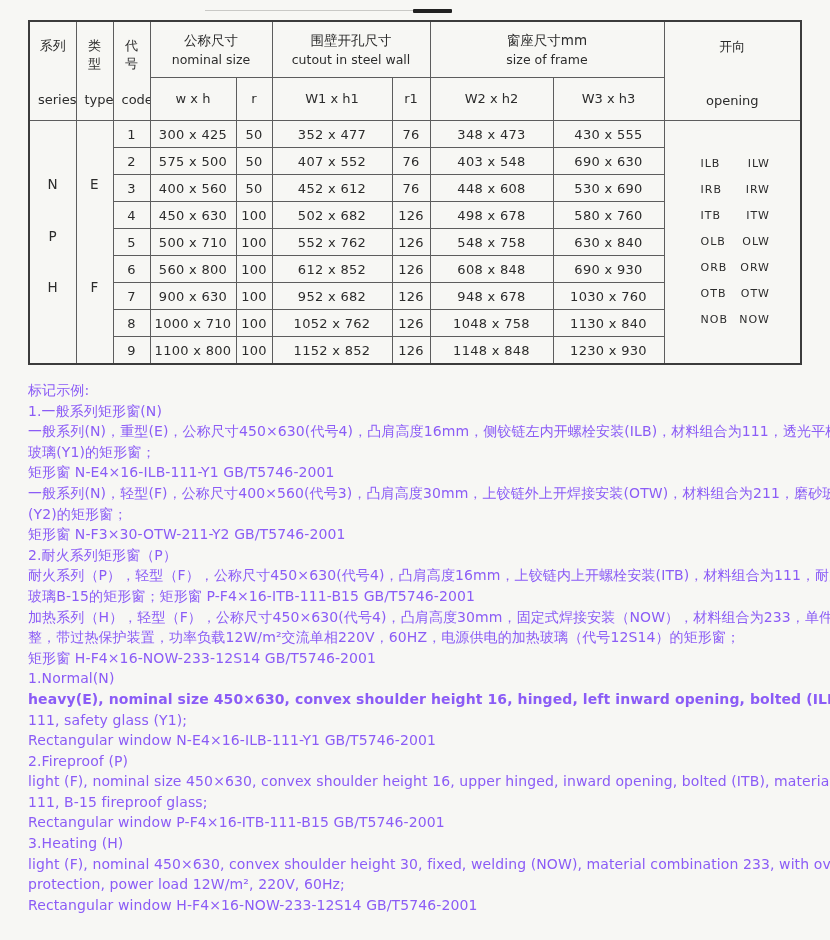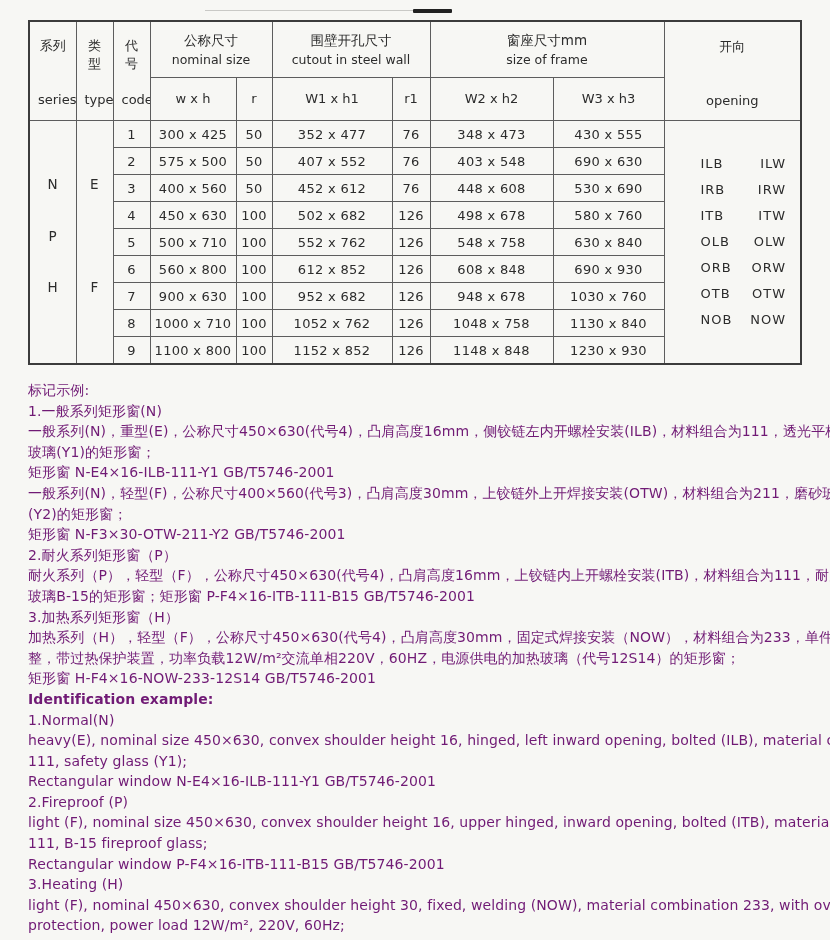--- a/index.html
+++ b/index.html
@@ -32,27 +32,27 @@
 
   td.vhdr{height:94px;}
   td.vhdr .stack{display:flex;flex-direction:column;justify-content:space-between;height:70px;padding:12px 8px 10px;}
   td.vhdr .stack span{display:block;}
 
   td.merged{position:relative;}
   td.merged span{position:absolute;left:0;width:100%;text-align:center;line-height:16px;font-size:13.5px;}
   .pos-a{top:55px;} .pos-b{top:107px;} .pos-c{top:158px;}
 
   td.opening-cell{vertical-align:middle;}
-  .op-line{display:flex;justify-content:space-between;padding:0 14px 0 36px;line-height:26px;font-size:13px;letter-spacing:1px;}
+  .op-line{display:flex;justify-content:space-between;padding:0 30px 0 36px;line-height:26px;font-size:11px;letter-spacing:1px;}
 
   
   .notes{margin:15px 0 0 28px;width:778px;}
   .notes .line{
     line-height:20.6px;font-size:14px;white-space:nowrap;
-    color:#701a75;letter-spacing:.1px;
+    color:#8b5cf6;letter-spacing:.1px;
   }
   .notes .line:nth-child(16){font-weight:bold;} 
 </style>
 </head>
 <body>
 
 <div class="artifact-line"></div>
 <div class="artifact-dash"></div>
 
 <table class="spec">
@@ -254,25 +254,23 @@
   <div class="line">1.一般系列矩形窗(N)</div>
   <div class="line">一般系列(N)，重型(E)，公称尺寸450×630(代号4)，凸肩高度16mm，侧铰链左内开螺栓安装(ILB)，材料组合为111，透光平板</div>
   <div class="line">玻璃(Y1)的矩形窗；</div>
   <div class="line">矩形窗 N-E4×16-ILB-111-Y1 GB/T5746-2001</div>
   <div class="line">一般系列(N)，轻型(F)，公称尺寸400×560(代号3)，凸肩高度30mm，上铰链外上开焊接安装(OTW)，材料组合为211，磨砂玻璃</div>
   <div class="line">(Y2)的矩形窗；</div>
   <div class="line">矩形窗 N-F3×30-OTW-211-Y2 GB/T5746-2001</div>
   <div class="line">2.耐火系列矩形窗（P）</div>
   <div class="line">耐火系列（P），轻型（F），公称尺寸450×630(代号4)，凸肩高度16mm，上铰链内上开螺栓安装(ITB)，材料组合为111，耐火</div>
   <div class="line">玻璃B-15的矩形窗；矩形窗 P-F4×16-ITB-111-B15 GB/T5746-2001</div>
-  <div class="line">3.加热系列矩形窗（H）</div>
   <div class="line">加热系列（H），轻型（F），公称尺寸450×630(代号4)，凸肩高度30mm，固定式焊接安装（NOW），材料组合为233，单件调</div>
   <div class="line">整，带过热保护装置，功率负载12W/m²交流单相220V，60HZ，电源供电的加热玻璃（代号12S14）的矩形窗；</div>
   <div class="line">矩形窗 H-F4×16-NOW-233-12S14 GB/T5746-2001</div>
-  <div class="line">Identification example:</div>
   <div class="line">1.Normal(N)</div>
   <div class="line">heavy(E), nominal size 450×630, convex shoulder height 16, hinged, left inward opening, bolted (ILB), material combination</div>
   <div class="line">111, safety glass (Y1);</div>
   <div class="line">Rectangular window  N-E4×16-ILB-111-Y1  GB/T5746-2001</div>
   <div class="line">2.Fireproof (P)</div>
   <div class="line">light (F), nominal size 450×630, convex shoulder height 16, upper hinged, inward opening, bolted (ITB),  material combination</div>
   <div class="line">111, B-15 fireproof glass;</div>
   <div class="line">Rectangular window  P-F4×16-ITB-111-B15  GB/T5746-2001</div>
   <div class="line">3.Heating (H)</div>
   <div class="line">light (F), nominal 450×630, convex shoulder height 30, fixed, welding (NOW), material combination 233, with overheating</div>

